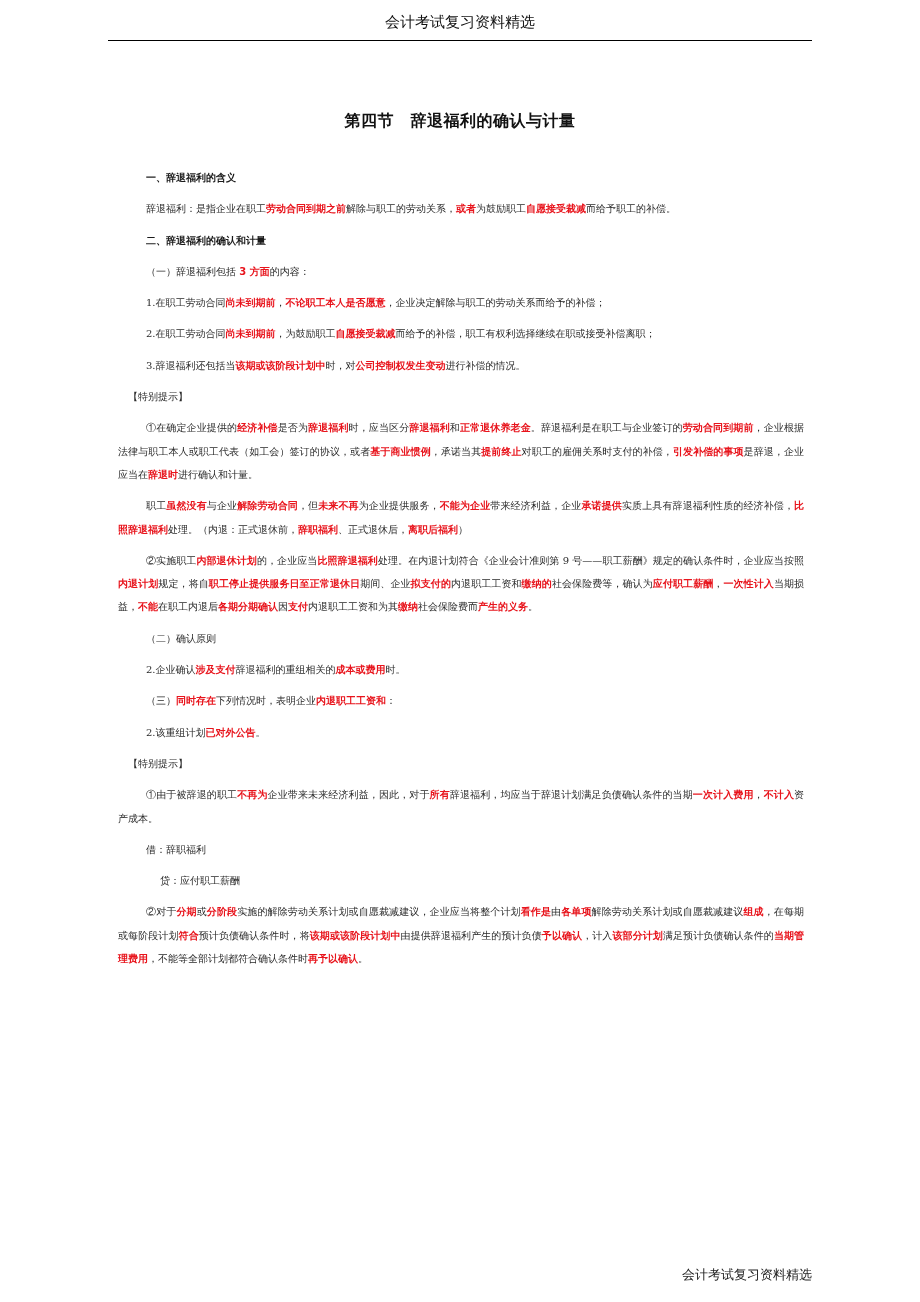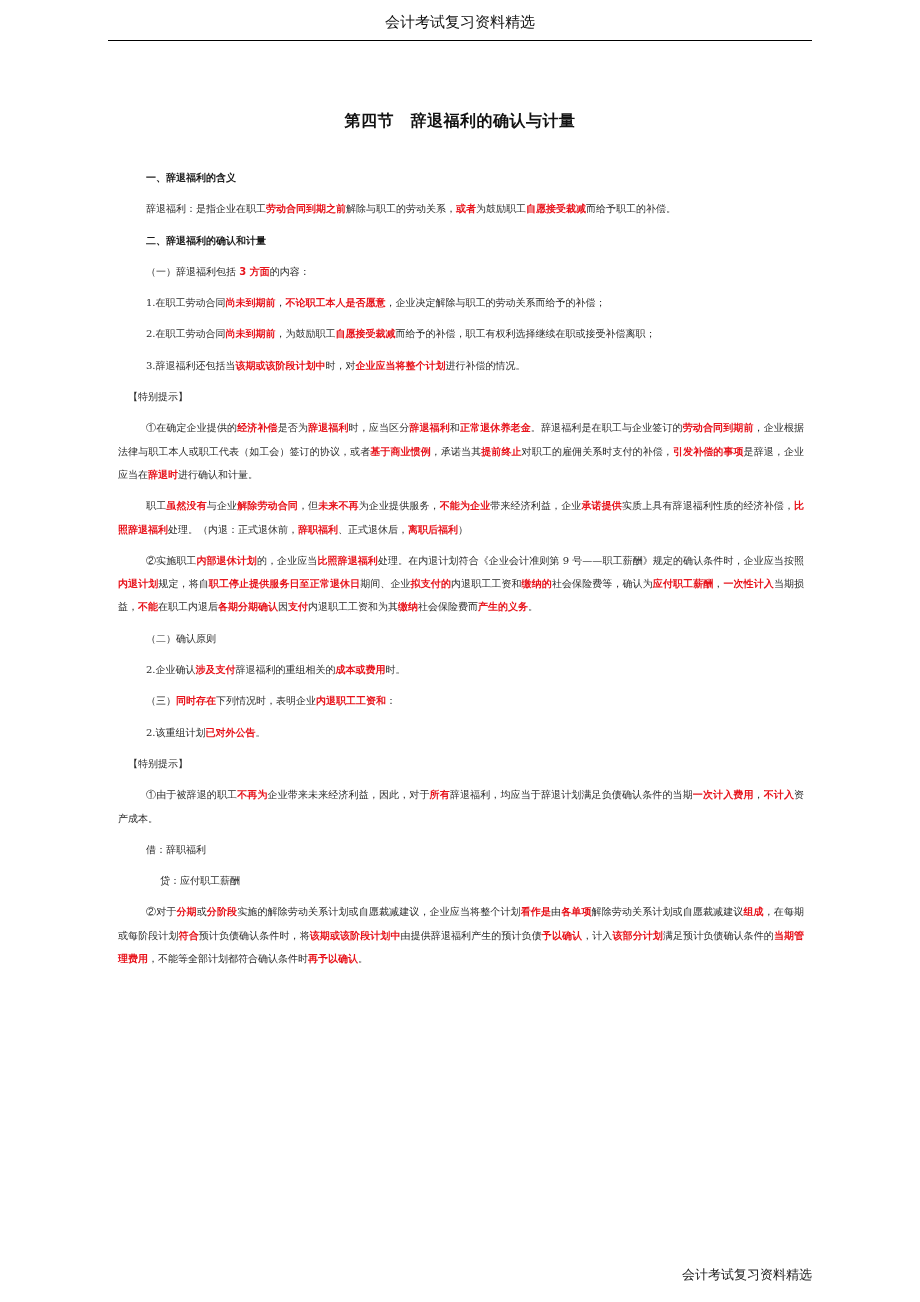--- a/index.html
+++ b/index.html
@@ -27,21 +27,21 @@
 
 <div class="section-title">第四节　辞退福利的确认与计量</div>
 
 <div class="content" id="content">
     <p class="p ind h"><span>一、辞退福利的含义</span></p>
     <p class="p ind"><span>辞退福利：是指企业在职工</span><span class="r">劳动合同到期之前</span><span>解除与职工的劳动关系，</span><span class="r">或者</span><span>为鼓励职工</span><span class="r">自愿接受裁减</span><span>而给予职工的补偿。</span></p>
     <p class="p ind h"><span>二、辞退福利的确认和计量</span></p>
     <p class="p ind"><span>（一）辞退福利包括 </span><span class="r">3 方面</span><span>的内容：</span></p>
     <p class="p ind"><span>1.在职工劳动合同</span><span class="r">尚未到期前</span><span>，</span><span class="r">不论职工本人是否愿意</span><span>，企业决定解除与职工的劳动关系而给予的补偿；</span></p>
     <p class="p ind"><span>2.在职工劳动合同</span><span class="r">尚未到期前</span><span>，为鼓励职工</span><span class="r">自愿接受裁减</span><span>而给予的补偿，职工有权利选择继续在职或接受补偿离职；</span></p>
-    <p class="p ind"><span>3.辞退福利还包括当</span><span class="r">该期或该阶段计划中</span><span>时，对</span><span class="r">企业应当将整个计划</span><span>进行补偿的情况。</span></p>
+    <p class="p ind"><span>3.辞退福利还包括当</span><span class="r">该期或该阶段计划中</span><span>时，对</span><span class="r">公司控制权发生变动</span><span>进行补偿的情况。</span></p>
     <p class="p "><span>　【特别提示】</span></p>
     <p class="p ind"><span>①在确定企业提供的</span><span class="r">经济补偿</span><span>是否为</span><span class="r">辞退福利</span><span>时，应当区分</span><span class="r">辞退福利</span><span>和</span><span class="r">正常退休养老金</span><span>。辞退福利是在职工与企业签订的</span><span class="r">劳动合同到期前</span><span>，企业根据法律与职工本人或职工代表（如工会）签订的协议，或者</span><span class="r">基于商业惯例</span><span>，承诺当其</span><span class="r">提前终止</span><span>对职工的雇佣关系时支付的补偿，</span><span class="r">引发补偿的事项</span><span>是辞退，企业应当在</span><span class="r">辞退时</span><span>进行确认和计量。</span></p>
     <p class="p ind"><span>职工</span><span class="r">虽然没有</span><span>与企业</span><span class="r">解除劳动合同</span><span>，但</span><span class="r">未来不再</span><span>为企业提供服务，</span><span class="r">不能为企业</span><span>带来经济利益，企业</span><span class="r">承诺提供</span><span>实质上具有辞退福利性质的经济补偿，</span><span class="r">比照辞退福利</span><span>处理。（内退：正式退休前，</span><span class="r">辞职福利</span><span>、正式退休后，</span><span class="r">离职后福利</span><span>）</span></p>
     <p class="p ind"><span>②实施职工</span><span class="r">内部退休计划</span><span>的，企业应当</span><span class="r">比照辞退福利</span><span>处理。在内退计划符合《企业会计准则第 9 号——职工薪酬》规定的确认条件时，企业应当按照</span><span class="r">内退计划</span><span>规定，将自</span><span class="r">职工停止提供服务日至正常退休日</span><span>期间、企业</span><span class="r">拟支付的</span><span>内退职工工资和</span><span class="r">缴纳的</span><span>社会保险费等，确认为</span><span class="r">应付职工薪酬</span><span>，</span><span class="r">一次性计入</span><span>当期损益，</span><span class="r">不能</span><span>在职工内退后</span><span class="r">各期分期确认</span><span>因</span><span class="r">支付</span><span>内退职工工资和为其</span><span class="r">缴纳</span><span>社会保险费而</span><span class="r">产生的义务</span><span>。</span></p>
     <p class="p ind"><span>（二）确认原则</span></p>
     <p class="p ind"><span>2.企业确认</span><span class="r">涉及支付</span><span>辞退福利的重组相关的</span><span class="r">成本或费用</span><span>时。</span></p>
     <p class="p ind"><span>（三）</span><span class="r">同时存在</span><span>下列情况时，表明企业</span><span class="r">内退职工工资和</span><span>：</span></p>
     <p class="p ind"><span>2.该重组计划</span><span class="r">已对外公告</span><span>。</span></p>
     <p class="p "><span>　【特别提示】</span></p>
     <p class="p ind"><span>①由于被辞退的职工</span><span class="r">不再为</span><span>企业带来未来经济利益，因此，对于</span><span class="r">所有</span><span>辞退福利，均应当于辞退计划满足负债确认条件的当期</span><span class="r">一次计入费用</span><span>，</span><span class="r">不计入</span><span>资产成本。</span></p>

